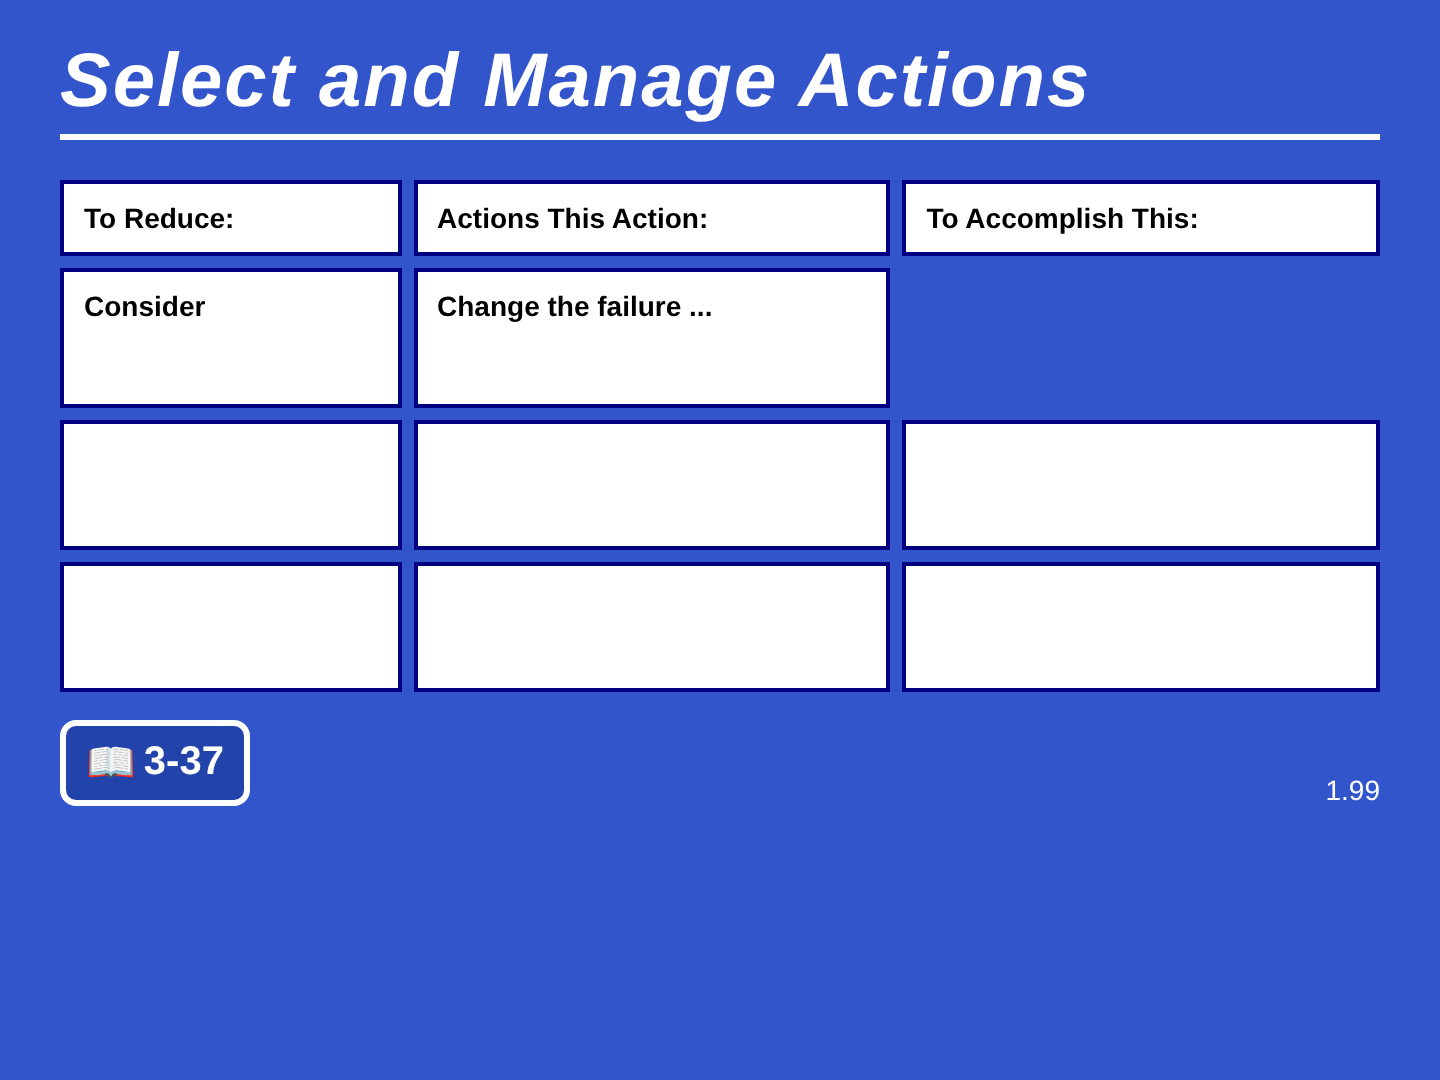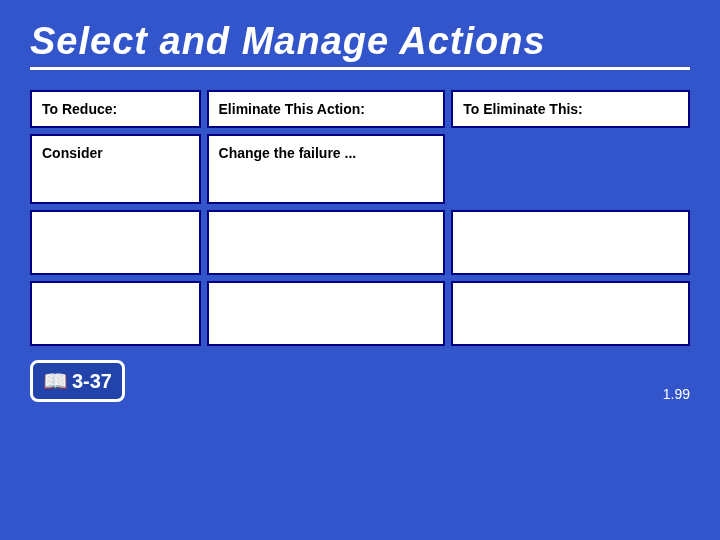--- a/index.html
+++ b/index.html
@@ -137,24 +137,24 @@
     <div class="title-underline"></div>
   </div>
 
   <div class="table-container">
 
     <div class="table-row header-row">
       <div class="cell">
         <span class="cell-text">To Reduce:</span>
       </div>
       <div class="cell">
-        <span class="cell-text">Eliminate This Action:</span>
+        <span class="cell-text">Actions This Action:</span>
       </div>
       <div class="cell">
-        <span class="cell-text">To Eliminate This:</span>
+        <span class="cell-text">To Accomplish This:</span>
       </div>
     </div>
 
     <div class="table-row data-row">
       <div class="cell">
         <span class="cell-text">Consider</span>
       </div>
       <div class="cell">
         <span class="cell-text">Change the failure ...</span>
       </div>

